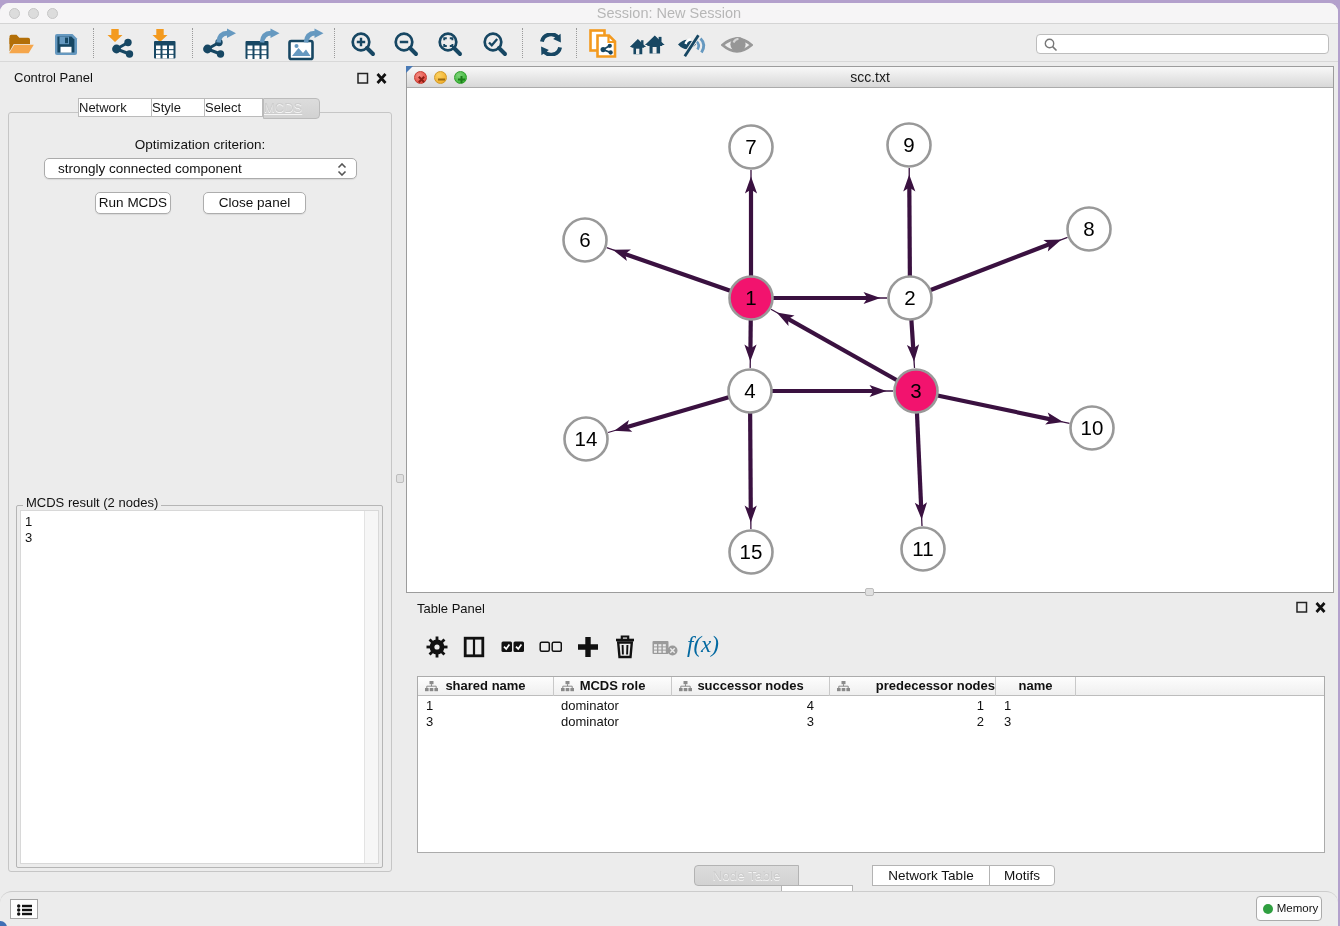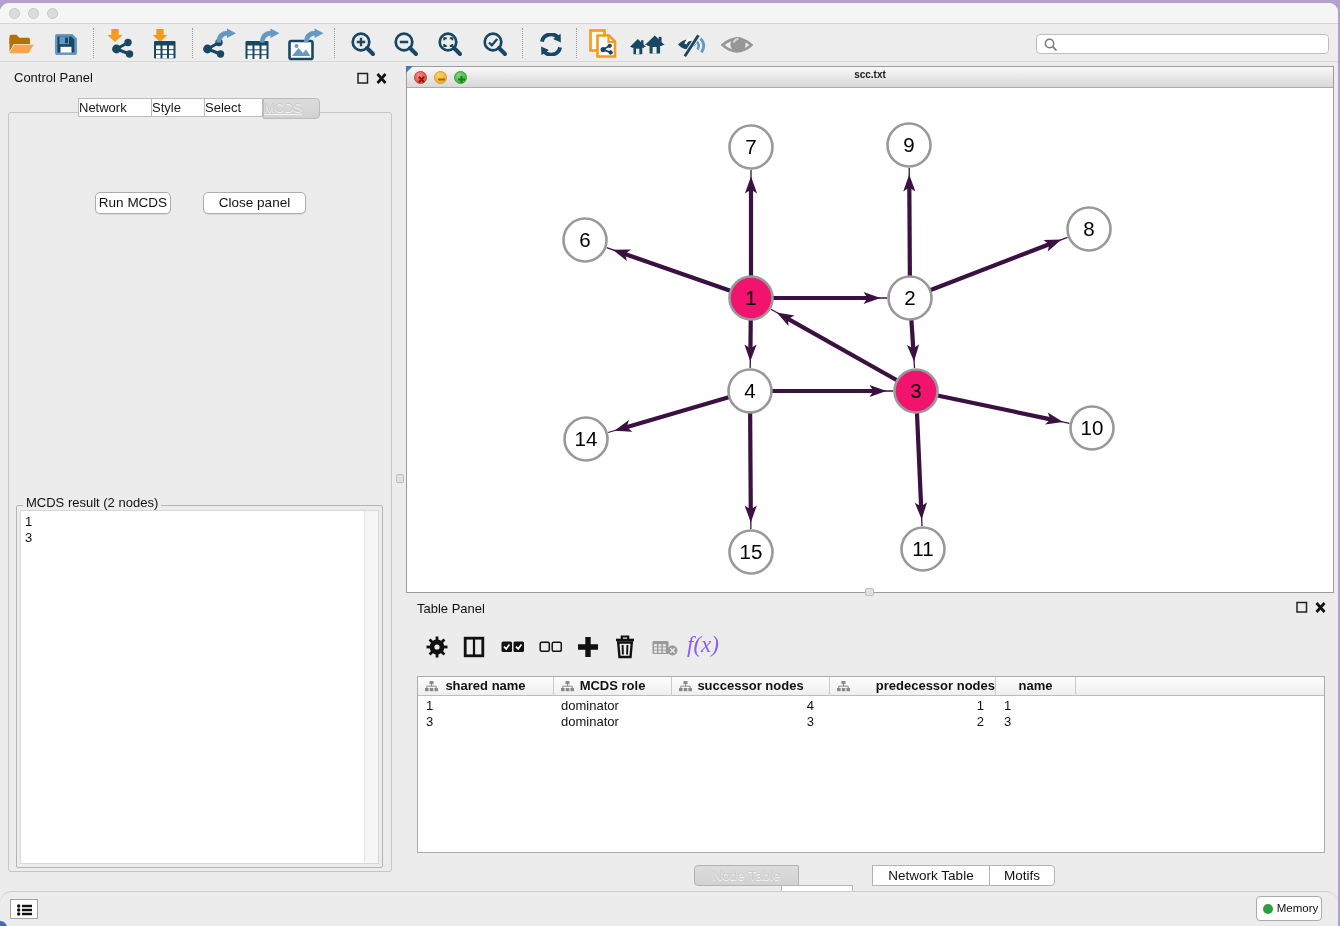--- a/index.html
+++ b/index.html
@@ -20,39 +20,40 @@
 .dropdown { position:absolute; left:44px; top:155px; width:313px; height:21px; background:#fff; border:1px solid #ababab; border-radius:5px; font-size:13.5px; line-height:19px; padding-left:13px; color:#111; box-shadow:0 1px 1px rgba(0,0,0,.08);}
 .btn { position:absolute; height:22px; background:#fff; border:1px solid #adadad; border-radius:5px; font-size:13.5px; text-align:center; line-height:20px; color:#111; box-shadow:0 1px 1px rgba(0,0,0,.08);}
 .fieldset { position:absolute; left:16px; top:502px; width:367px; height:363px; border:1px solid #b5b5b5; border-radius:2px; }
 .fieldset-inner { position:absolute; left:3px; top:4px; right:3px; bottom:3px; background:#fff; border:1px solid #d8d8d8; }
 .scrolltrack { position:absolute; right:0px; top:0px; bottom:0; width:14px; background:#f6f6f6; border-left:1px solid #e3e3e3; }
 .fieldset-legend { position:absolute; left:23px; top:492px; background:#ececec; padding:0 3px; font-size:13px; color:#111; }
 .vsplit-handle { position:absolute; left:396px; top:471px; width:8px; height:9px; background:#e0e0e0; border:1px solid #bdbdbd; border-radius:2px;}
 .netwin { position:absolute; left:406px; top:63px; width:928px; height:527px; border:1px solid #9c9c9c; background:#fff; }
 .netbar { position:absolute; left:0; top:0; right:0; height:21px; background:linear-gradient(#f8f8f8,#d8d8d8); border-bottom:1px solid #ababab; }
 .nettl { position:absolute; top:3.5px; width:13px; height:13px; border-radius:50%; }
-.nettitle { position:absolute; left:0; right:0; top:2px; text-align:center; font-size:10px; font-weight:bold; color:#1a1a1a; }
+.nettitle { position:absolute; left:0; right:0; top:2px; text-align:center; font-size:14px; font-weight:normal; color:#1a1a1a; }
 .hsplit-handle { position:absolute; left:865px; top:585px; width:9px; height:8px; background:#e0e0e0; border:1px solid #bdbdbd; border-radius:2px;}
 .tp-title { position:absolute; left:417px; top:598px; font-size:13px; color:#111; }
 .tbl { position:absolute; left:417px; top:673px; width:908px; height:177px; background:#fff; border:1px solid #ababab; }
 .tbl-head { position:absolute; left:0; top:0; right:0; height:19px; background:linear-gradient(#fdfdfd,#efefef); border-bottom:1px solid #bdbdbd; }
 .th { position:absolute; top:0; height:19px; border-right:1px solid #c9c9c9; font-size:13px; color:#111; text-align:center; line-height:18px;font-weight:bold; }
 .td { position:absolute; font-size:13px; color:#111; }
 .btab { position:absolute; top:862px; height:21px; background:#fff; border:1px solid #b3b3b3; font-size:13.5px; text-align:center; line-height:19px; color:#111; }
 .btab.tabsel { background:linear-gradient(#dcdcdc,#d2d2d2); color:#cdcdcd; text-shadow:0 1px 0 #f5f5f5; }
 .statusbar { position:absolute; left:0; right:0; bottom:0; height:35px; background:#ececec; border-top:1px solid #cccccc;border-radius:12px; }
 .listbtn { position:absolute; left:10px; bottom:7px; width:28px; height:20px; background:#fdfdfd; border:1px solid #a5a5a5; }
 .membtn { position:absolute; right:16px; bottom:5px; width:66px; height:25px; background:#fdfdfd; border:1px solid #ababab; border-radius:4px; font-size:11.5px; color:#111; line-height:23px; text-align:center; padding-left:17px;}
 .memdot { position:absolute; left:6px; top:7px; width:10px; height:10px; border-radius:50%; background:#2e9e3f; }
 </style></head><body>
 <div class="window">
   <div class="titlebar">
     <div class="tl" style="left:9px"></div>
       <div class="tl" style="left:28px"></div>
       <div class="tl" style="left:47px"></div>
+    <div class="wintitle">Session: New Session</div>
   </div>
   <div class="toolbar">
     <svg class="abs" style="left:7px;top:9px" width="30" height="24" viewBox="0 0 30 24">
         <path d="M2.5 3.5 q0-1.8 1.8-1.8 h5.2 l2.8 3 h8.9 q1.8 0 1.8 1.8 v4.5 h-20.5 z" fill="#b36f08"></path>
         <path d="M2.5 5 v13.5 l4.5 -8 h3 v-5.5 z" fill="#b36f08"></path>
         <path d="M7.3 11.8 h19.5 l-5.2 8.4 h-19.5 z" fill="#f5a64b"></path>
       </svg>
       <svg class="abs" style="left:54px;top:9px" width="24" height="23" viewBox="0 0 24 23">
         <path d="M1 3 q0-2 2-2 h15.5 l4.5 4.5 v14.5 q0 2 -2 2 h-18 q-2 0 -2 -2 z" fill="#6699c0"></path>
         <path d="M3.4 3.6 h14 l3 3 v13 h-17 z" fill="#174763"></path>
@@ -211,20 +212,24 @@
       <rect x="1" y="1.5" width="9.5" height="9.5" fill="none" stroke="#222" stroke-width="1.5"></rect>
       <path d="M20.5 2 L28.5 11 M28.5 2 L20.5 11" stroke="#111" stroke-width="2.7"></path>
     </svg>
   <div class="panel-border"></div>
   <div class="tabs">
     <div class="tab" style="left:0px; width:74px;">Network</div>
     <div class="tab" style="left:73px; width:54px;">Style</div>
     <div class="tab" style="left:126px; width:59px;">Select</div>
     <div class="tab tabsel" style="left:185px; width:57px; height:21px; border-radius:0 4px 4px 0;text-decoration:underline;">MCDS</div>
   </div>
+  <div class="opt-label">Optimization criterion:</div>
+  <div class="dropdown">strongly connected component <svg class="abs" style="right:9px;top:4px" width="10" height="13" viewBox="0 0 10 13">
+        <path d="M1.5 4.5 L5 1 L8.5 4.5 M1.5 8.5 L5 12 L8.5 8.5" stroke="#555" stroke-width="1.6" fill="none"></path>
+      </svg></div>
   <div class="btn" style="left:95px; top:189px; width:76px;">Run MCDS</div>
   <div class="btn" style="left:203px; top:189px; width:103px;">Close panel</div>
   <div class="fieldset">
       <div class="fieldset-inner">
       <div style="position:absolute; left:4px; top:3px; font-size:13px; color:#111;">1</div>
       <div style="position:absolute; left:4px; top:19px; font-size:13px; color:#111;">3</div>
       <div class="scrolltrack"></div>
   </div>
     </div>
   <div class="fieldset-legend">MCDS result (2 nodes)</div>
@@ -368,21 +373,21 @@
         <rect x="6.4" y="4.2" width="3" height="2.2"></rect>
         <rect x="6.4" y="7.4" width="3" height="2.2"></rect>
         <rect x="6.4" y="10.600000000000001" width="3" height="2.2"></rect>
         <rect x="10.8" y="4.2" width="3" height="2.2"></rect>
         <rect x="10.8" y="7.4" width="3" height="2.2"></rect>
         <rect x="10.8" y="10.600000000000001" width="3" height="2.2"></rect>
       </g>
       <circle cx="20.5" cy="10.5" r="5" fill="#9a9a9a"></circle>
       <path d="M18.3 8.3 l4.4 4.4 M22.7 8.3 l-4.4 4.4" stroke="#ececec" stroke-width="1.4"></path>
     </svg>
-    <div class="abs" style="left:687px;top:629px;font-family:'Liberation Serif',serif;font-style:italic;font-size:23px;color:#8b5cf6;">f(x)</div>
+    <div class="abs" style="left:687px;top:629px;font-family:'Liberation Serif',serif;font-style:italic;font-size:23px;color:#0369a1;">f(x)</div>
   <div class="tbl">
     <div class="tbl-head">
       <div class="th" style="left:0; width:136px;">shared name</div>
       <div class="th" style="left:136px; width:118px;">MCDS role</div>
       <div class="th" style="left:254px; width:158px;">successor nodes</div>
       <div class="th" style="left:412px; width:166px;text-align:right;">predecessor nodes</div>
       <div class="th" style="left:578px; width:80px;">name</div>
       <svg class="abs" style="left:7px;top:4px" width="13" height="11" viewBox="0 0 13 11" opacity="0.55">
           <rect x="4.5" y="0" width="4" height="3.2" fill="#333"></rect>
           <rect x="0" y="7" width="3.6" height="3.2" fill="#333"></rect>

